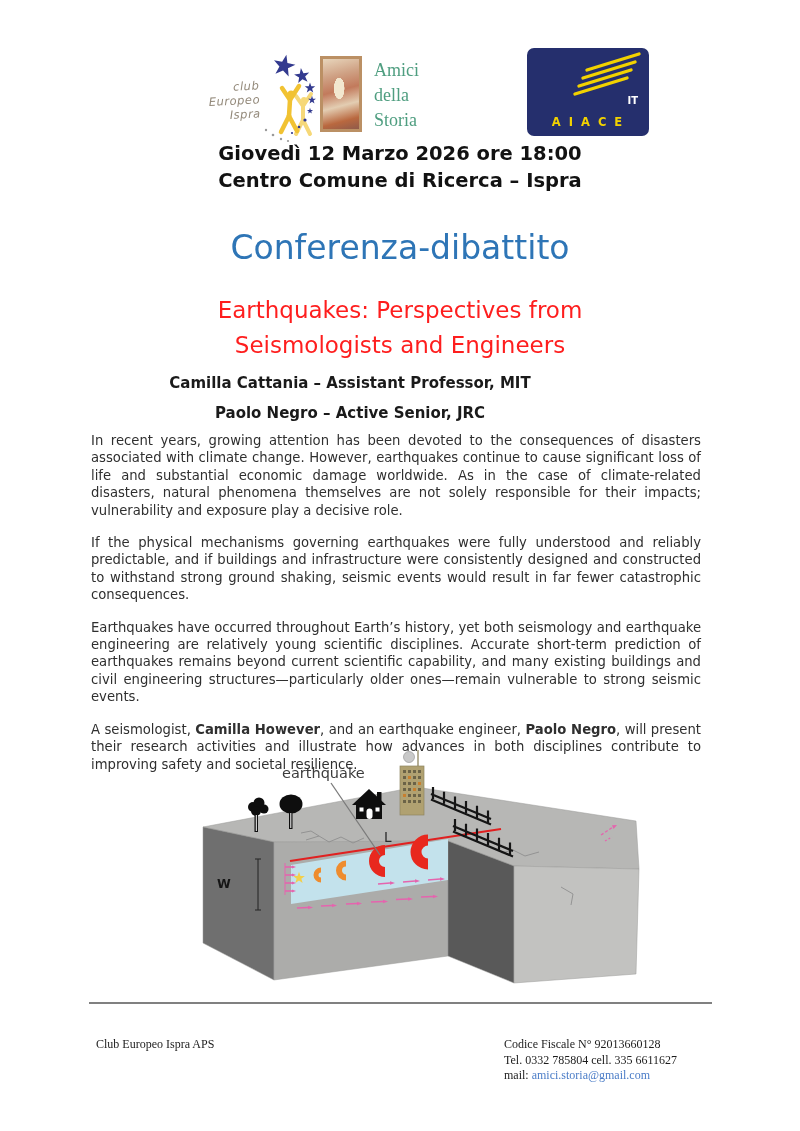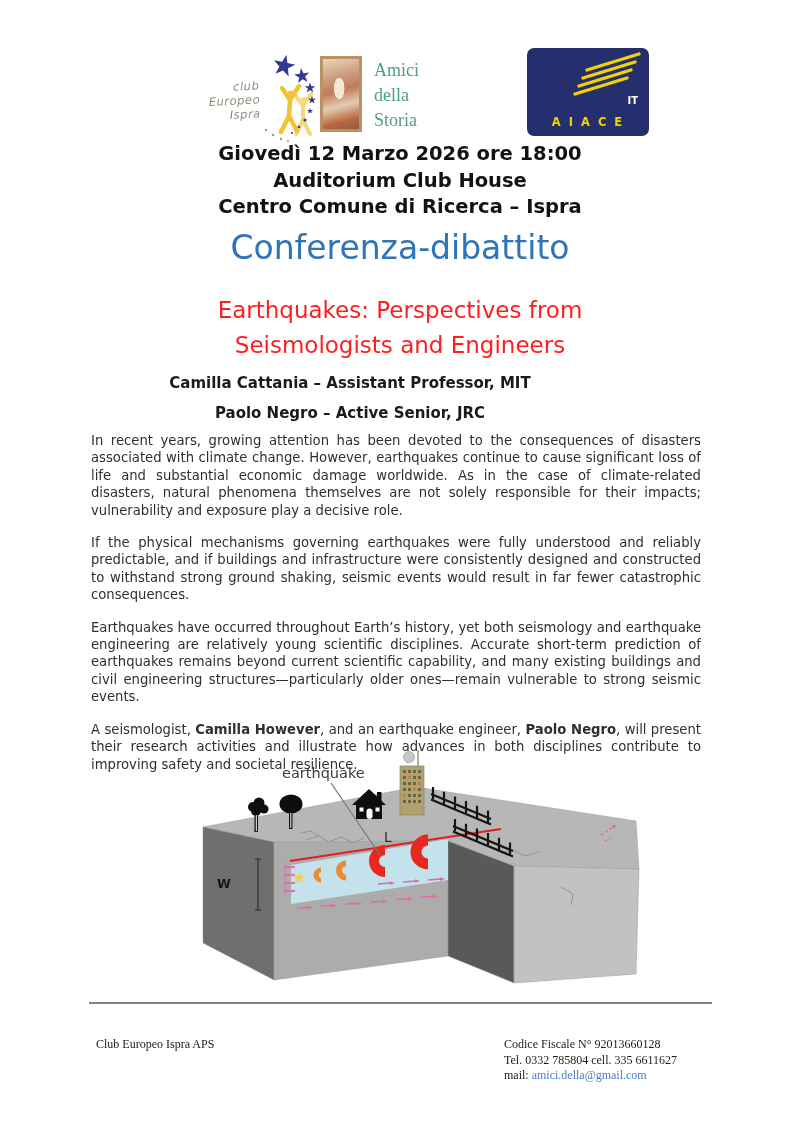--- a/index.html
+++ b/index.html
@@ -118,21 +118,20 @@
           <line x1="24" y1="22" x2="76" y2="6"></line>
         </g>
       </svg>
       <div class="aiace-it">IT</div>
       <div class="aiace-name">A I A C E</div>
     </div>
   </div>
 
   <div class="evt-header">
     <div>Giovedì 12 Marzo 2026 ore 18:00</div>
-    <div>Auditorium Club House</div>
     <div>Centro Comune di Ricerca – Ispra</div>
   </div>
 
   <div class="conf">Conferenza-dibattito</div>
 
   <div class="talk-title">Earthquakes: Perspectives from Seismologists and Engineers</div>
 
   <div class="speaker sp1">Camilla Cattania – Assistant Professor, MIT</div>
   <div class="speaker sp2">Paolo Negro – Active Senior, JRC</div>
 
@@ -268,16 +267,16 @@
   <div class="divider"></div>
 
   <div class="fcol fc1">
     <div>Club Europeo Ispra APS</div>
   </div>
 
 
   <div class="fcol fc3">
     <div>Codice Fiscale N° 92013660128</div>
     <div>Tel. 0332 785804 cell. 335 6611627</div>
-    <div><span>mail: </span><a class="femail">amici.della@gmail.com</a></div>
+    <div><span>mail: </span><a class="femail">amici.storia@gmail.com</a></div>
   </div>
 
 </div>
 
 </body></html>

